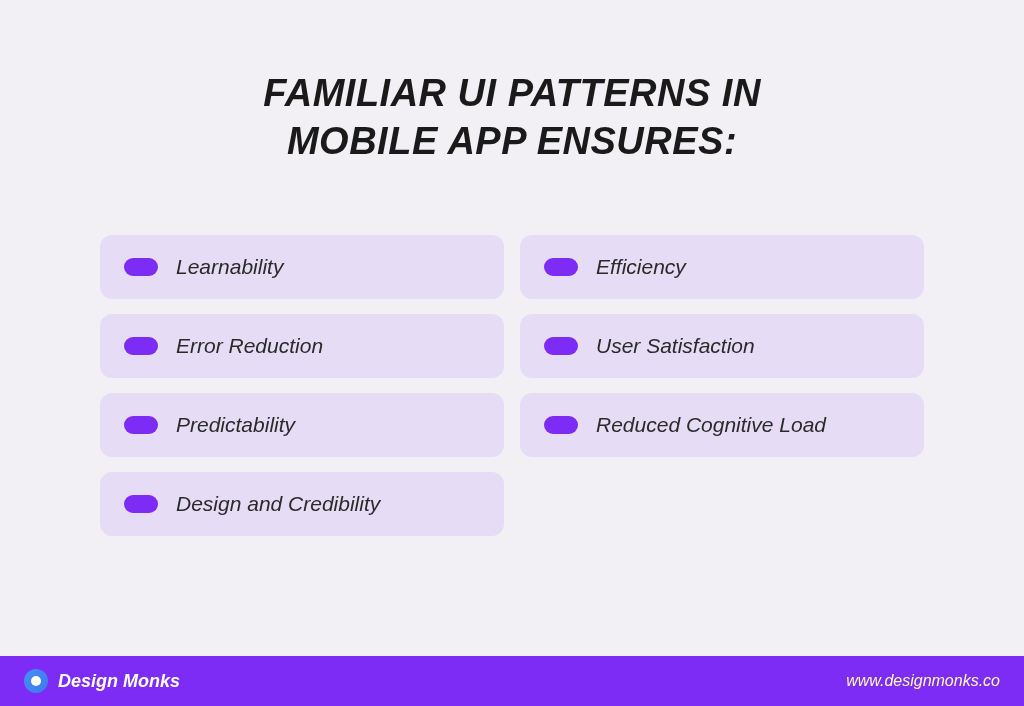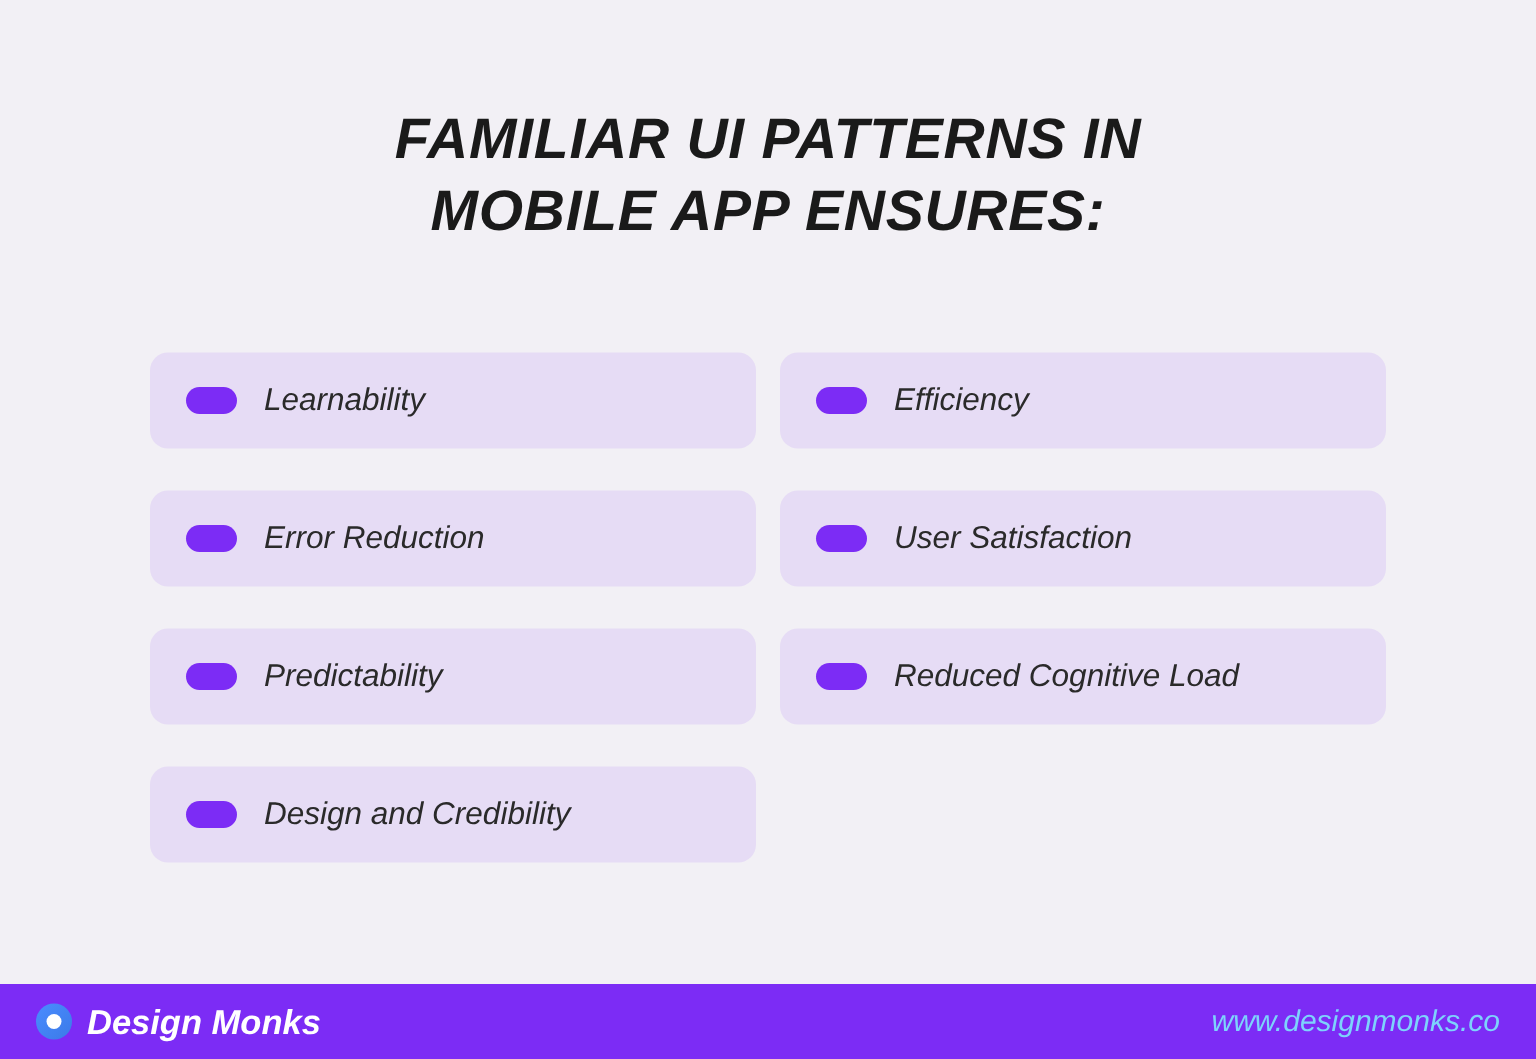--- a/index.html
+++ b/index.html
@@ -28,21 +28,21 @@
       color: #1a1a1a;
       text-align: center;
       line-height: 1.25;
       letter-spacing: 0.5px;
       margin-bottom: 70px;
     }
     
     .benefits-grid {
       display: grid;
       grid-template-columns: 1fr 1fr;
-      gap: 28px 16px;
+      gap: 15px 16px;
     }
     
     .benefit-item {
       background-color: #e6dcf5;
       border-radius: 12px;
       padding: 20px 24px;
       display: flex;
       align-items: center;
       gap: 18px;
     }
@@ -95,27 +95,27 @@
       content: '';
       width: 10px;
       height: 10px;
       background-color: #ffffff;
       border-radius: 50%;
       position: absolute;
     }
     
     .brand-name {
       color: #ffffff;
-      font-size: 23px;
+      font-size: 18px;
       font-weight: 700;
     }
     
     .website-url {
-      color: #7dd3fc;
-      font-size: 20px;
+      color: #fef9c3;
+      font-size: 16px;
       font-weight: 400;
       text-align: right;
     }
   </style>
 </head>
 <body>
 
 <div class="content-wrapper">
   <h1 class="title">
     <span>FAMILIAR UI PATTERNS IN</span><br>

